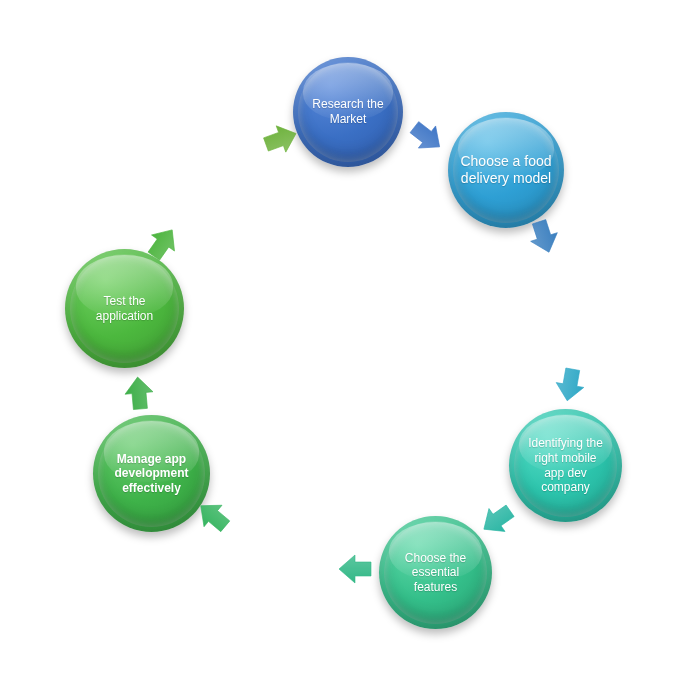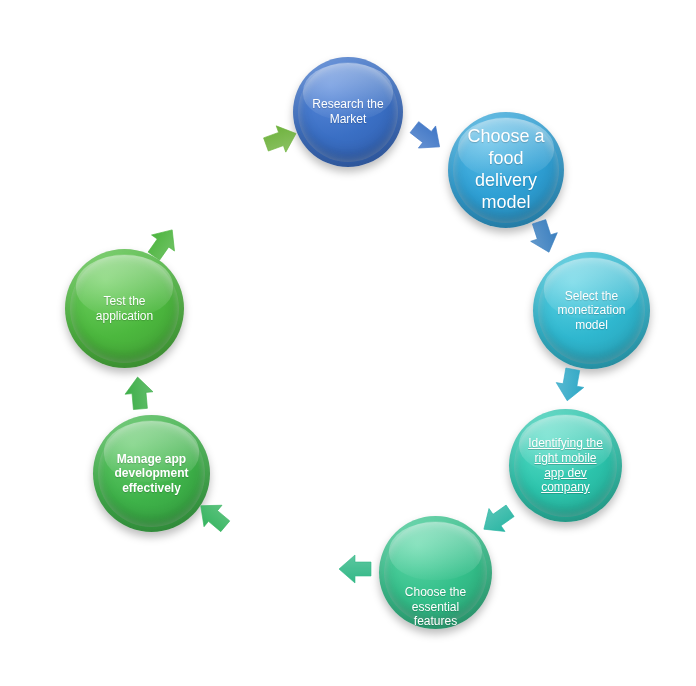--- a/index.html
+++ b/index.html
@@ -171,36 +171,31 @@
             <stop offset="100%" stop-color="#6eb23d" stop-opacity="0.80"></stop>
           </linearGradient>
         </defs>
         <path d="M1,8 L17,8 L17,1 L33,15 L17,29 L17,22 L1,22 Z" fill="url(#g_arrow-post-launch-to-research)" stroke="#6eb23d" stroke-width="0.6" stroke-linejoin="round"></path>
       </svg>
     </div>
     <div class="node" style="left: 293px; top: 57px; width: 110px; height: 110px; font-size: 12px; background: radial-gradient(circle at 34% 26%, rgb(90, 138, 219) 0%, rgb(58, 111, 196) 48%, rgb(45, 88, 165) 100%); box-shadow: rgba(0, 0, 0, 0.26) 0px 5px 9px, rgba(0, 0, 0, 0.18) 0px -6px 12px inset, rgba(255, 255, 255, 0.22) 0px 6px 12px inset;">
       <span class="label">Research the
 Market</span>
     </div>
-    <div class="node" style="left: 448px; top: 112px; width: 116px; height: 116px; font-size: 18px; background: radial-gradient(circle at 34% 26%, rgb(86, 187, 230) 0%, rgb(46, 159, 212) 48%, rgb(36, 130, 174) 100%); box-shadow: rgba(0, 0, 0, 0.26) 0px 5px 9px, rgba(0, 0, 0, 0.18) 0px -6px 12px inset, rgba(255, 255, 255, 0.22) 0px 6px 12px inset;">
+    <div class="node" style="left: 448px; top: 112px; width: 116px; height: 116px; font-size: 14px; background: radial-gradient(circle at 34% 26%, rgb(86, 187, 230) 0%, rgb(46, 159, 212) 48%, rgb(36, 130, 174) 100%); box-shadow: rgba(0, 0, 0, 0.26) 0px 5px 9px, rgba(0, 0, 0, 0.18) 0px -6px 12px inset, rgba(255, 255, 255, 0.22) 0px 6px 12px inset;">
       <span class="label">Choose a food
 delivery model</span>
     </div>
-    <div class="node" style="left: 533px; top: 252px; width: 117px; height: 117px; font-size: 12px; background: radial-gradient(circle at 34% 26%, rgb(95, 211, 228) 0%, rgb(47, 183, 207) 48%, rgb(37, 151, 172) 100%); box-shadow: rgba(0, 0, 0, 0.26) 0px 5px 9px, rgba(0, 0, 0, 0.18) 0px -6px 12px inset, rgba(255, 255, 255, 0.22) 0px 6px 12px inset;">
-      <span class="label">Select the
-monetization
-model</span>
-    </div>
-    <div class="node" style="left: 509px; top: 409px; width: 113px; height: 113px; font-size: 12px; background: radial-gradient(circle at 34% 26%, rgb(88, 220, 198) 0%, rgb(44, 196, 172) 48%, rgb(34, 162, 142) 100%); box-shadow: rgba(0, 0, 0, 0.26) 0px 5px 9px, rgba(0, 0, 0, 0.18) 0px -6px 12px inset, rgba(255, 255, 255, 0.22) 0px 6px 12px inset; text-decoration: underline;">
+    <div class="node" style="left: 509px; top: 409px; width: 113px; height: 113px; font-size: 12px; background: radial-gradient(circle at 34% 26%, rgb(88, 220, 198) 0%, rgb(44, 196, 172) 48%, rgb(34, 162, 142) 100%); box-shadow: rgba(0, 0, 0, 0.26) 0px 5px 9px, rgba(0, 0, 0, 0.18) 0px -6px 12px inset, rgba(255, 255, 255, 0.22) 0px 6px 12px inset;">
       <span class="label">Identifying the
 right mobile
 app dev
 company</span>
     </div>
-    <div class="node" style="left: 379px; top: 516px; width: 113px; height: 113px; font-size: 12px; background: radial-gradient(circle at 34% 26%, rgb(95, 216, 168) 0%, rgb(52, 191, 138) 48%, rgb(39, 156, 111) 100%); box-shadow: rgba(0, 0, 0, 0.26) 0px 5px 9px, rgba(0, 0, 0, 0.18) 0px -6px 12px inset, rgba(255, 255, 255, 0.22) 0px 6px 12px inset; align-items: flex-end;">
+    <div class="node" style="left: 379px; top: 516px; width: 113px; height: 113px; font-size: 12px; background: radial-gradient(circle at 34% 26%, rgb(95, 216, 168) 0%, rgb(52, 191, 138) 48%, rgb(39, 156, 111) 100%); box-shadow: rgba(0, 0, 0, 0.26) 0px 5px 9px, rgba(0, 0, 0, 0.18) 0px -6px 12px inset, rgba(255, 255, 255, 0.22) 0px 6px 12px inset;">
       <span class="label">Choose the
 essential
 features</span>
     </div>
     <div class="node" style="left: 93px; top: 415px; width: 117px; height: 117px; font-size: 12px; background: radial-gradient(circle at 34% 26%, rgb(102, 203, 109) 0%, rgb(62, 178, 73) 48%, rgb(47, 145, 58) 100%); box-shadow: rgba(0, 0, 0, 0.26) 0px 5px 9px, rgba(0, 0, 0, 0.18) 0px -6px 12px inset, rgba(255, 255, 255, 0.22) 0px 6px 12px inset; font-weight: bold;">
       <span class="label">Manage app
 development
 effectively</span>
     </div>
     <div class="node" style="left: 65px; top: 249px; width: 119px; height: 119px; font-size: 12px; background: radial-gradient(circle at 34% 26%, rgb(114, 208, 99) 0%, rgb(76, 184, 62) 48%, rgb(60, 149, 49) 100%); box-shadow: rgba(0, 0, 0, 0.26) 0px 5px 9px, rgba(0, 0, 0, 0.18) 0px -6px 12px inset, rgba(255, 255, 255, 0.22) 0px 6px 12px inset;">

